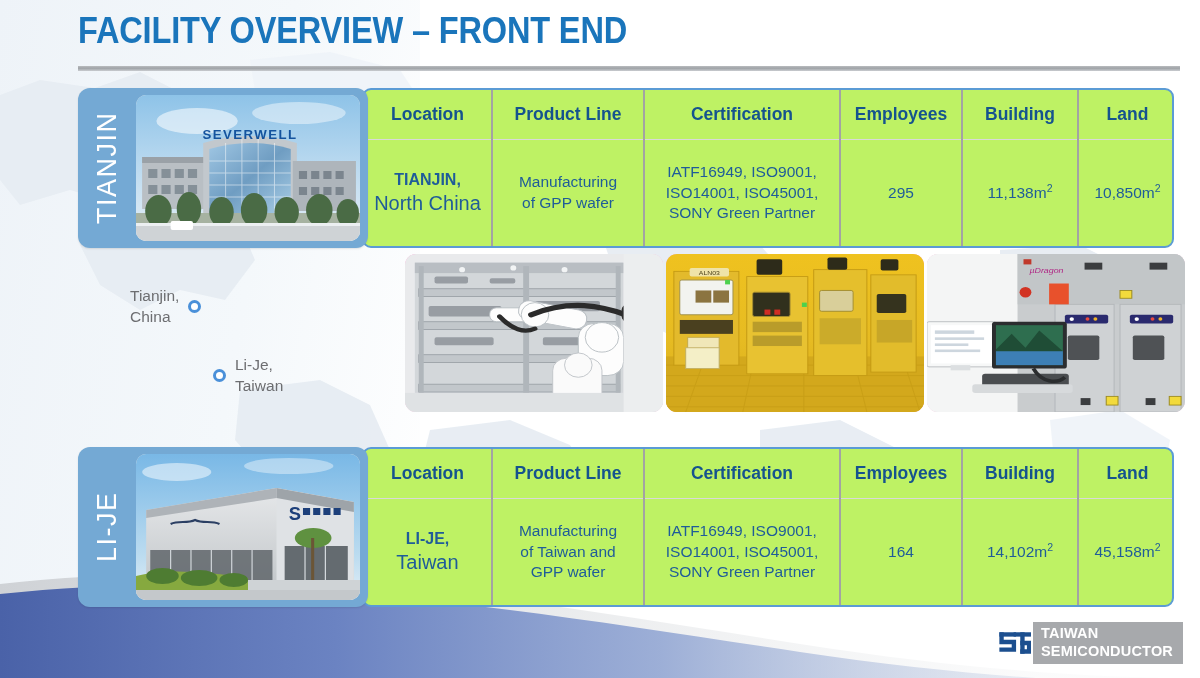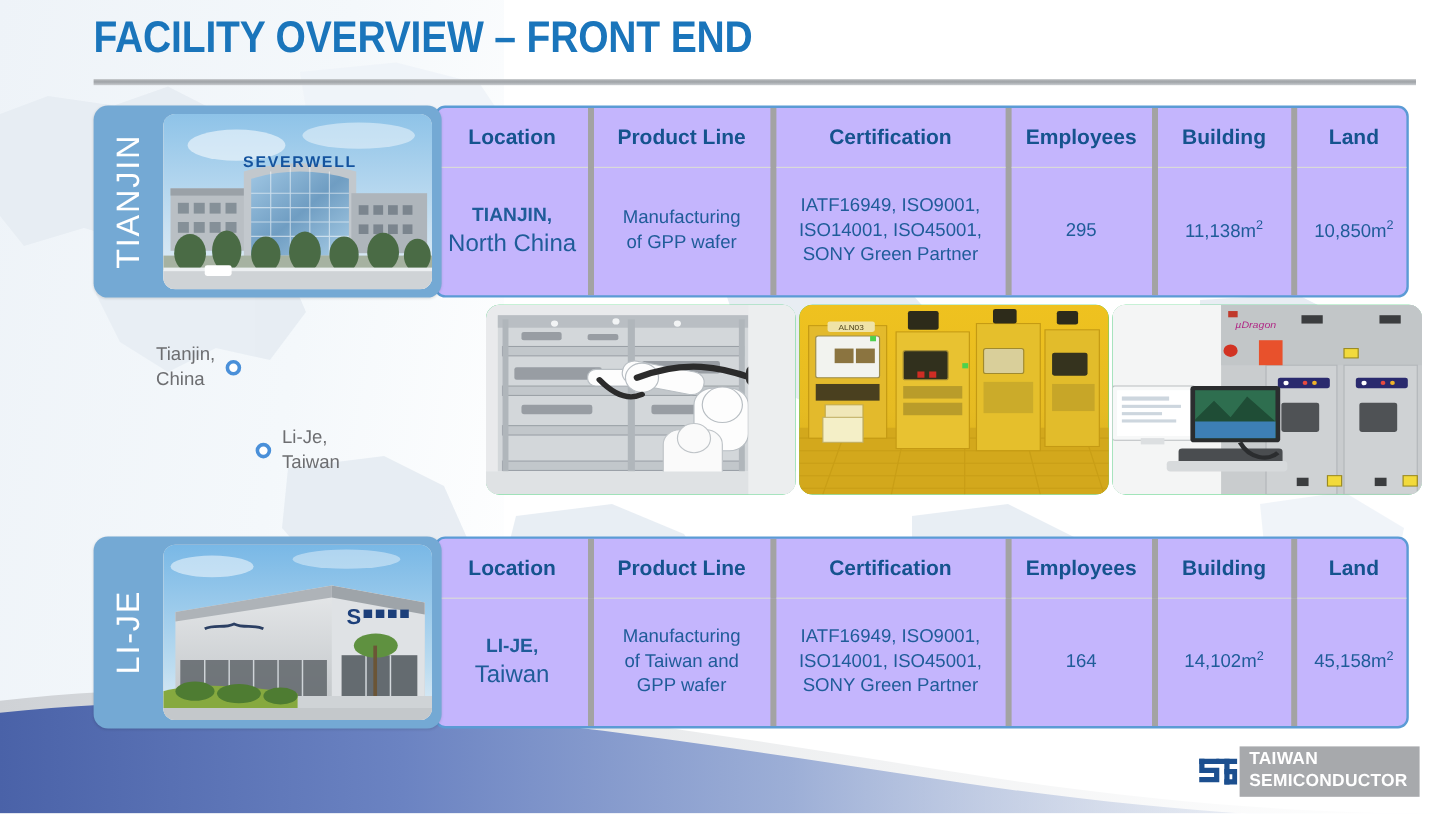--- a/index.html
+++ b/index.html
@@ -106,34 +106,34 @@
     background: #e5e5e5;
   }
 
   
   .spec-table {
     margin-left: -6px;
     width: 812px;
     height: 160px;
     border: 2px solid #5b9bd5;
     border-radius: 9px;
-    background: #c4b5fd;
+    background: #bef264;
     box-sizing: border-box;
     overflow: hidden;
     position: relative;
     z-index: 1;
   }
   table.spec {
     width: 100%;
     height: 100%;
     border-collapse: collapse;
     table-layout: fixed;
   }
   table.spec th, table.spec td {
-    border-left: 5px solid #a3a3a3;
+    border-left: 2px solid #a3a3a3;
     border-bottom: 1px solid #d9d9d9;
     text-align: center;
     vertical-align: middle;
     color: #1f5c99;
     font-family: "Liberation Sans", sans-serif;
   }
   table.spec th:first-child, table.spec td:first-child { border-left: none; }
   table.spec tr:last-child td { border-bottom: none; }
   table.spec thead th {
     height: 49px;
@@ -168,21 +168,21 @@
     display: flex;
     gap: 3px;
     z-index: 6;
   }
   .strip-photo {
     width: 262px;
     height: 158px;
     border-radius: 11px;
     overflow: hidden;
     position: relative;
-    background: #22c55e;
+    background: #f9a8d4;
   }
 
   
   .map-point {
     position: absolute;
     z-index: 7;
     display: flex;
     align-items: center;
   }
   .map-label {

